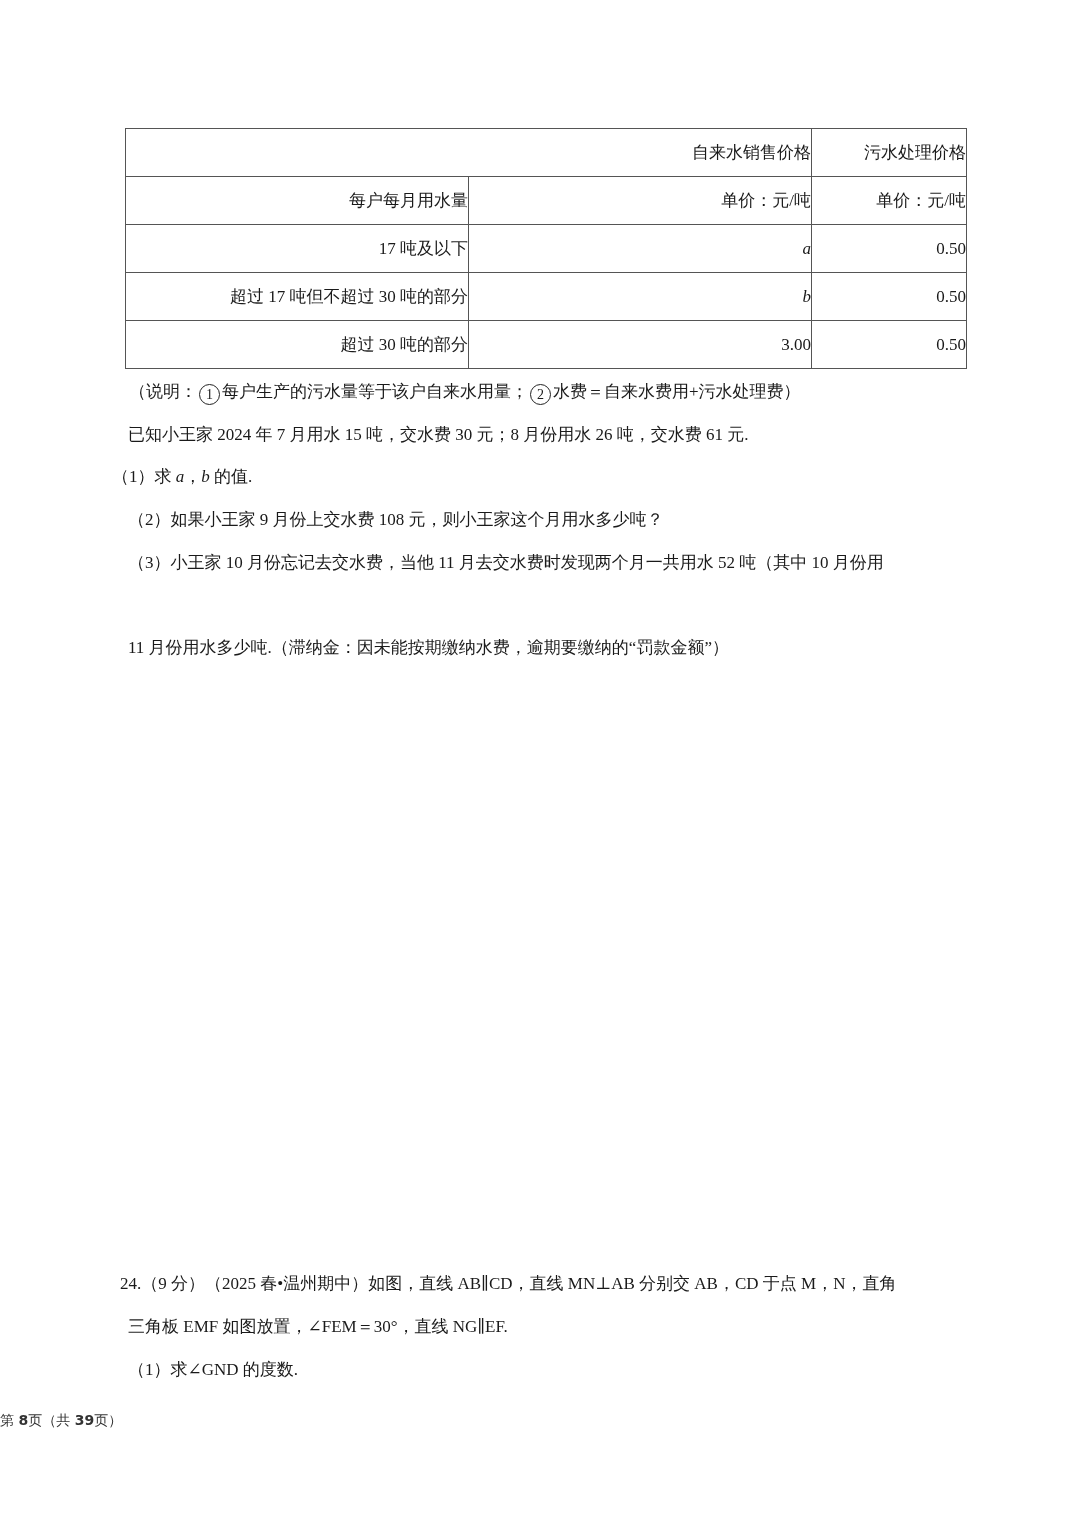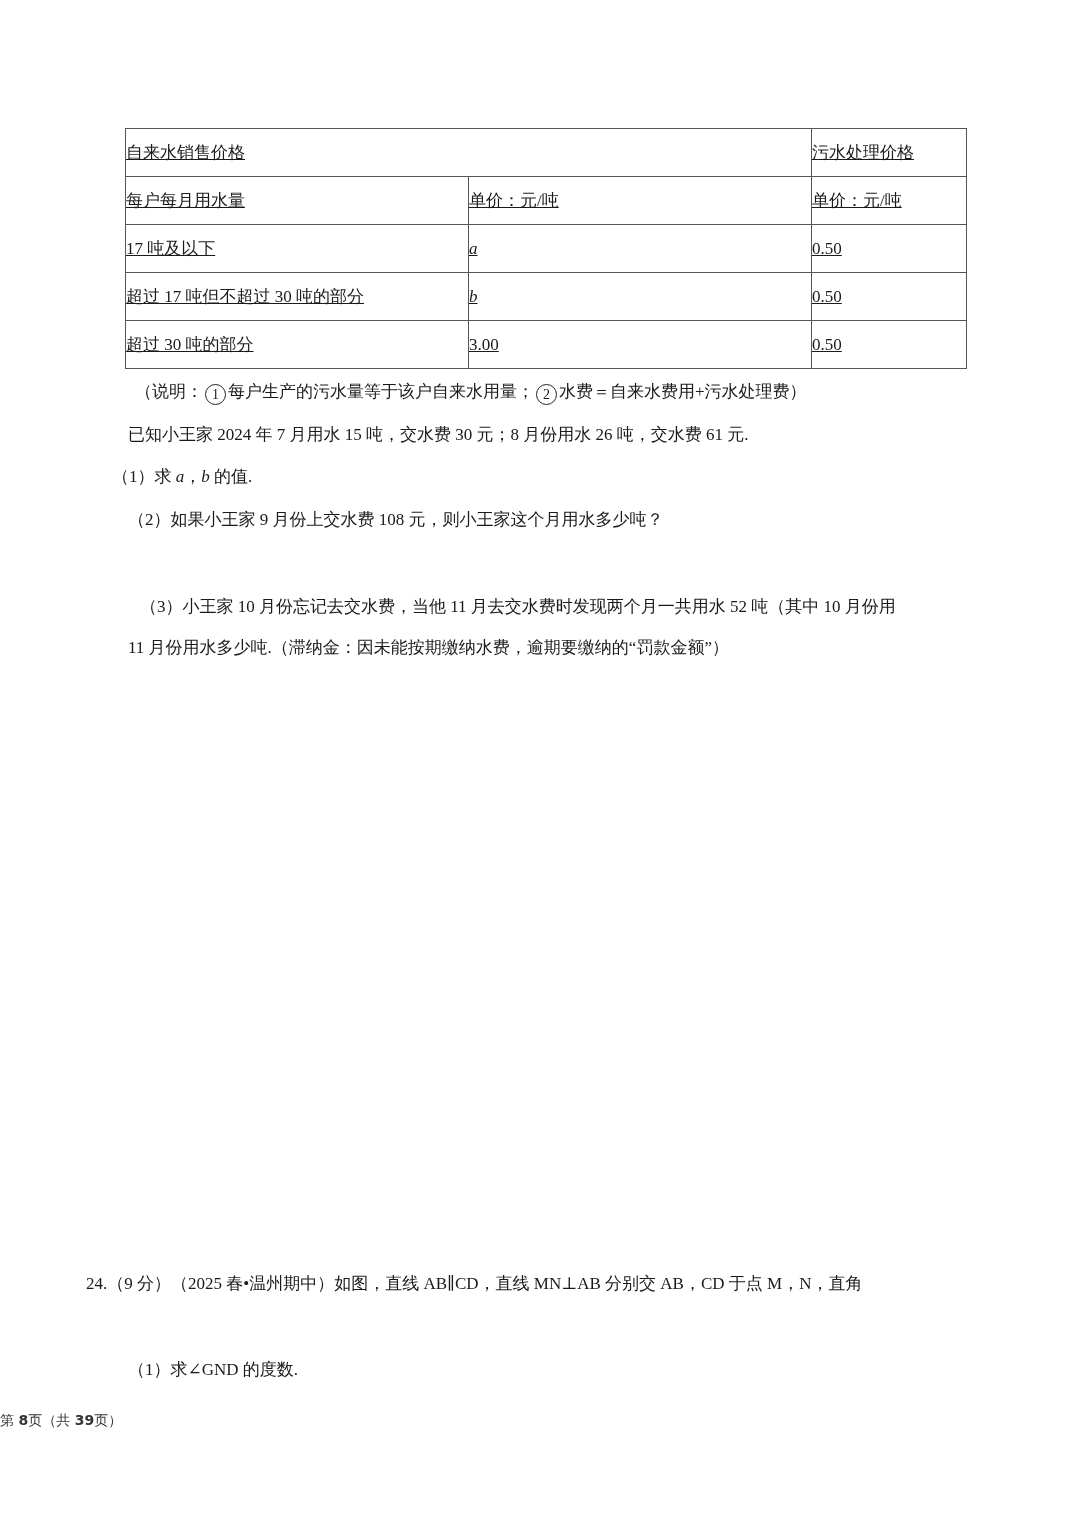--- a/index.html
+++ b/index.html
@@ -1,21 +1,21 @@
 <!DOCTYPE html>
 <html><head>
 <meta charset="utf-8">
 <style>
   html, body { margin:0; padding:0; background:#ffffff; }
   body { width:1080px; height:1527px; position:relative; overflow:hidden;
          font-family:"Liberation Serif","DejaVu Serif",serif; color:#1a1a1a; }
   .page { position:absolute; left:0; top:0; width:1080px; height:1527px; }
   table.price { position:absolute; left:125px; top:128px; width:842px;
                 border-collapse:collapse; font-size:17px; }
-  table.price td { border:1px solid #555; text-align:left; height:47px; padding:0;text-decoration:underline; }
+  table.price td { border:1px solid #555; text-align:right; height:47px; padding:0; }
   .col1 { width:342px; } .col2 { width:342px; } .col3 { width:154px; }
   .it { font-style:italic; }
   .p { position:absolute; font-size:17px; white-space:nowrap; }
   .circ { display:inline-block; width:19px; height:19px; border:1.5px solid #222; border-radius:50%;
           text-align:center; line-height:19px; font-size:14px; margin:0 2px; vertical-align:-2px; }
   .footer { position:absolute; top:1412px; left:0; width:1080px; text-align:left;
             font-family:"DejaVu Sans","Liberation Sans",sans-serif; font-size:14px; color:#333; }
   .footer b { font-weight:bold; }
 </style>
 </head>
@@ -45,34 +45,35 @@
       <td>0.50</td>
     </tr>
     <tr>
       <td>超过 30 吨的部分</td>
       <td>3.00</td>
       <td>0.50</td>
     </tr>
   </tbody>
     </table>
 
-  <div class="p" style="left:135px; top:380px;">
+  <div class="p" style="left:129px; top:380px;">
     <span>（说明：</span><span class="circ">1</span><span>每户生产的污水量等于该户自来水用量；</span><span class="circ">2</span><span>水费＝自来水费用+污水处理费）</span>
   </div>
 
   <div class="p" style="left:128px; top:423px;">已知小王家 2024 年 7 月用水 15 吨，交水费 30 元；8 月份用水 26 吨，交水费 61 元.</div>
 
   <div class="p" style="left:112px; top:465px;">
     <span>（1）求 </span><span class="it">a</span><span>，</span><span class="it">b</span><span> 的值.</span>
   </div>
 
   <div class="p" style="left:128px; top:508px;">（2）如果小王家 9 月份上交水费 108 元，则小王家这个月用水多少吨？</div>
 
-  <div class="p" style="left:140px; top:551px;margin-top:44px;">（3）小王家 10 月份忘记去交水费，当他 11 月去交水费时发现两个月一共用水 52 吨（其中 10 月份用</div>
+  <div class="p" style="left:128px; top:551px;">（3）小王家 10 月份忘记去交水费，当他 11 月去交水费时发现两个月一共用水 52 吨（其中 10 月份用</div>
   <div class="p" style="left:128px; top:636px;">11 月份用水多少吨.（滞纳金：因未能按期缴纳水费，逾期要缴纳的“罚款金额”）</div>
 
-  <div class="p" style="left:86px; top:1272px;">24.（9 分）（2025 春•温州期中）如图，直线 AB∥CD，直线 MN⊥AB 分别交 AB，CD 于点 M，N，直角</div>
+  <div class="p" style="left:120px; top:1272px;">24.（9 分）（2025 春•温州期中）如图，直线 AB∥CD，直线 MN⊥AB 分别交 AB，CD 于点 M，N，直角</div>
+  <div class="p" style="left:128px; top:1315px;">三角板 EMF 如图放置，∠FEM＝30°，直线 NG∥EF.</div>
   <div class="p" style="left:128px; top:1358px;">（1）求∠GND 的度数.</div>
 
   <div class="footer">
     <span>第 </span><b>8</b><span>页（共 </span><b>39</b><span>页）</span>
   </div>
 </div>
 
 </body></html>

